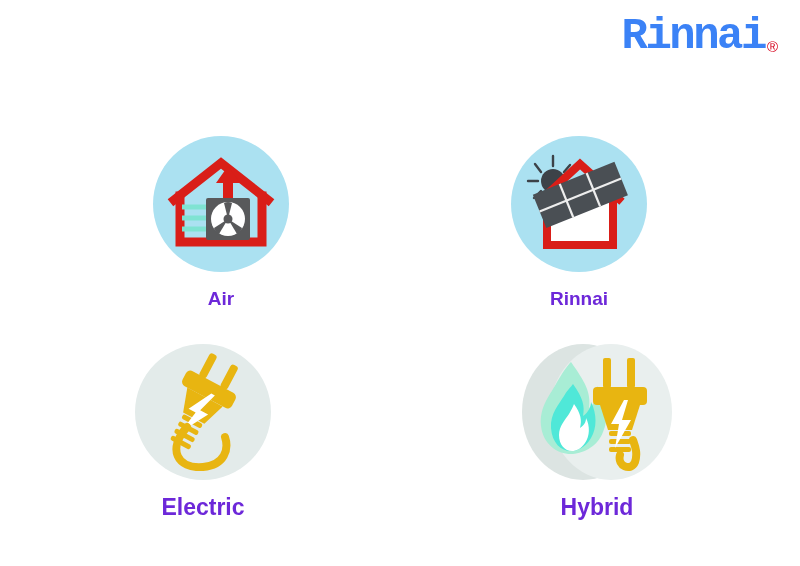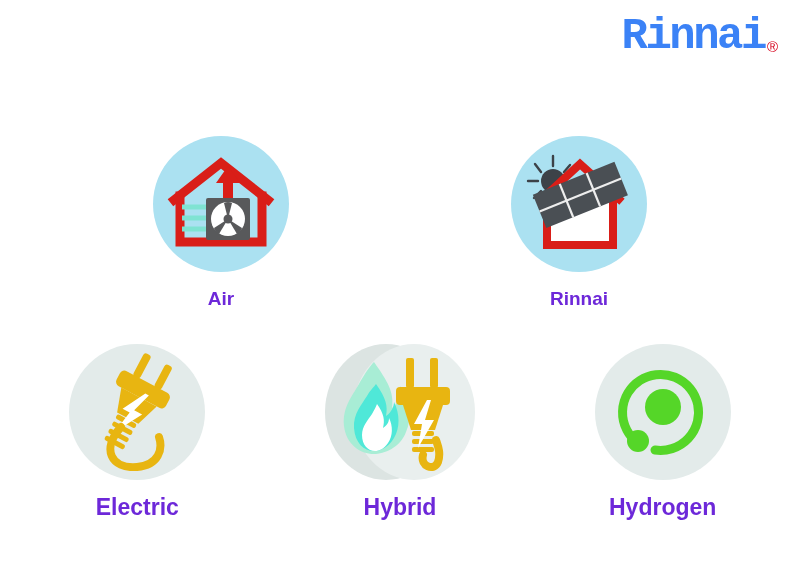--- a/index.html
+++ b/index.html
@@ -239,29 +239,14 @@
             <path d="M31 101 C28 112 42 118 46 108 C49 99 46 92 44 86" fill="none" stroke="#E8B511" stroke-width="8" stroke-linecap="round"></path>
             <path d="M35 46 L22 70 L30 70 L26 94 L42 66 L33 66 L39 46 Z" fill="#FFFFFF"></path>
           </g>
         </svg>
       </span>
     </div>
     <div class="tile-label">Hybrid</div>
   </div>
 
 
-  <div class="tile">
-    <div class="tile-badge gray">
-      <span>
-        <svg class="art" width="110" height="110" viewBox="0 0 110 110" aria-hidden="true">
-
-          <path d="M30 86 A38 38 0 1 1 47 93" fill="none" stroke="#55D628" stroke-width="9" stroke-linecap="round"></path>
-
-          <circle cx="55" cy="50" r="18" fill="#55D628"></circle>
-
-          <circle cx="30" cy="84" r="11" fill="#55D628"></circle>
-        </svg>
-      </span>
-    </div>
-    <div class="tile-label">Hydrogen</div>
-  </div>
 
 </div>
 
 </body></html>

